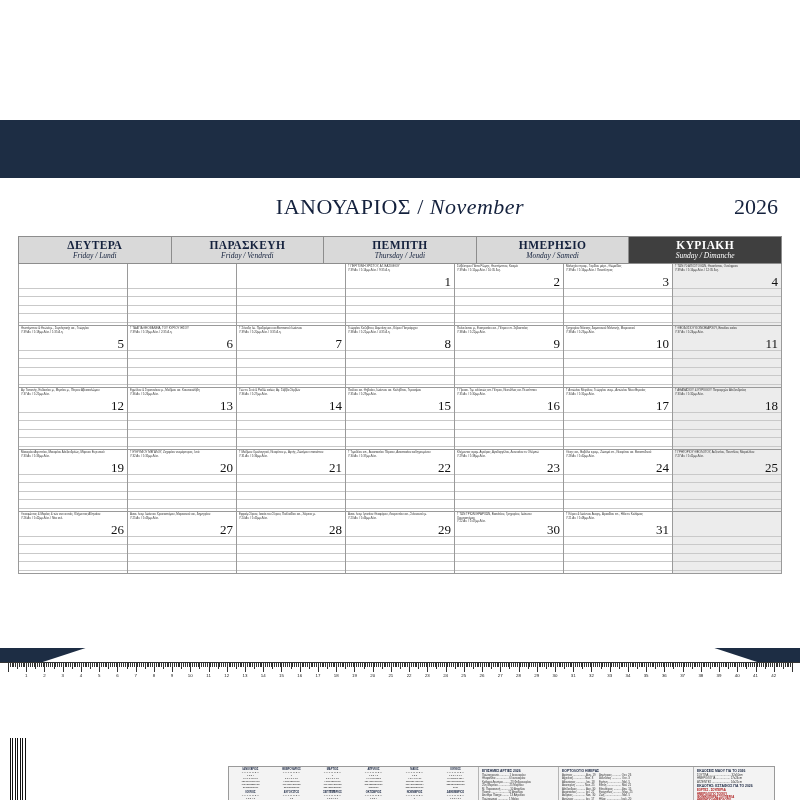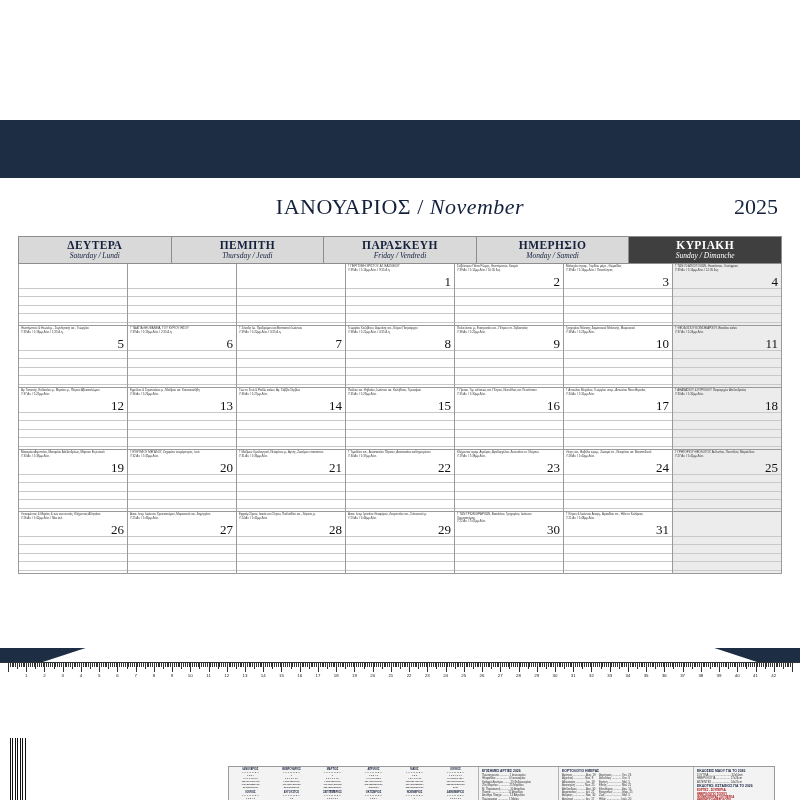--- a/index.html
+++ b/index.html
@@ -77,36 +77,36 @@
   <div class="bot-right"></div>
 
   <div class="sheet">
 
     <div class="title-row">
       <div class="month-title">
         <span>ΙΑΝΟΥΑΡΙΟΣ</span>
         <span>/</span>
         <span class="it">November</span>
       </div>
-      <div class="year">2025</div>
+      <div class="year">2026</div>
     </div>
 
     <div class="grid">
       <div class="hdr">
         <div class="cell">
           <div class="gr">ΔΕΥΤΕΡΑ</div>
-          <div class="lat">Saturday / Lundi</div>
+          <div class="lat">Friday / Lundi</div>
+        </div>
+        <div class="cell">
+          <div class="gr">ΠΑΡΑΣΚΕΥΗ</div>
+          <div class="lat">Friday / Vendredi</div>
         </div>
         <div class="cell">
           <div class="gr">ΠΕΜΠΤΗ</div>
           <div class="lat">Thursday / Jeudi</div>
-        </div>
-        <div class="cell">
-          <div class="gr">ΠΑΡΑΣΚΕΥΗ</div>
-          <div class="lat">Friday / Vendredi</div>
         </div>
         <div class="cell">
           <div class="gr">ΗΜΕΡΗΣΙΟ</div>
           <div class="lat">Monday / Samedi</div>
         </div>
         <div class="cell">
           <div class="gr">ΚΥΡΙΑΚΗ</div>
           <div class="lat">Sunday / Dimanche</div>
         </div>
       </div>

